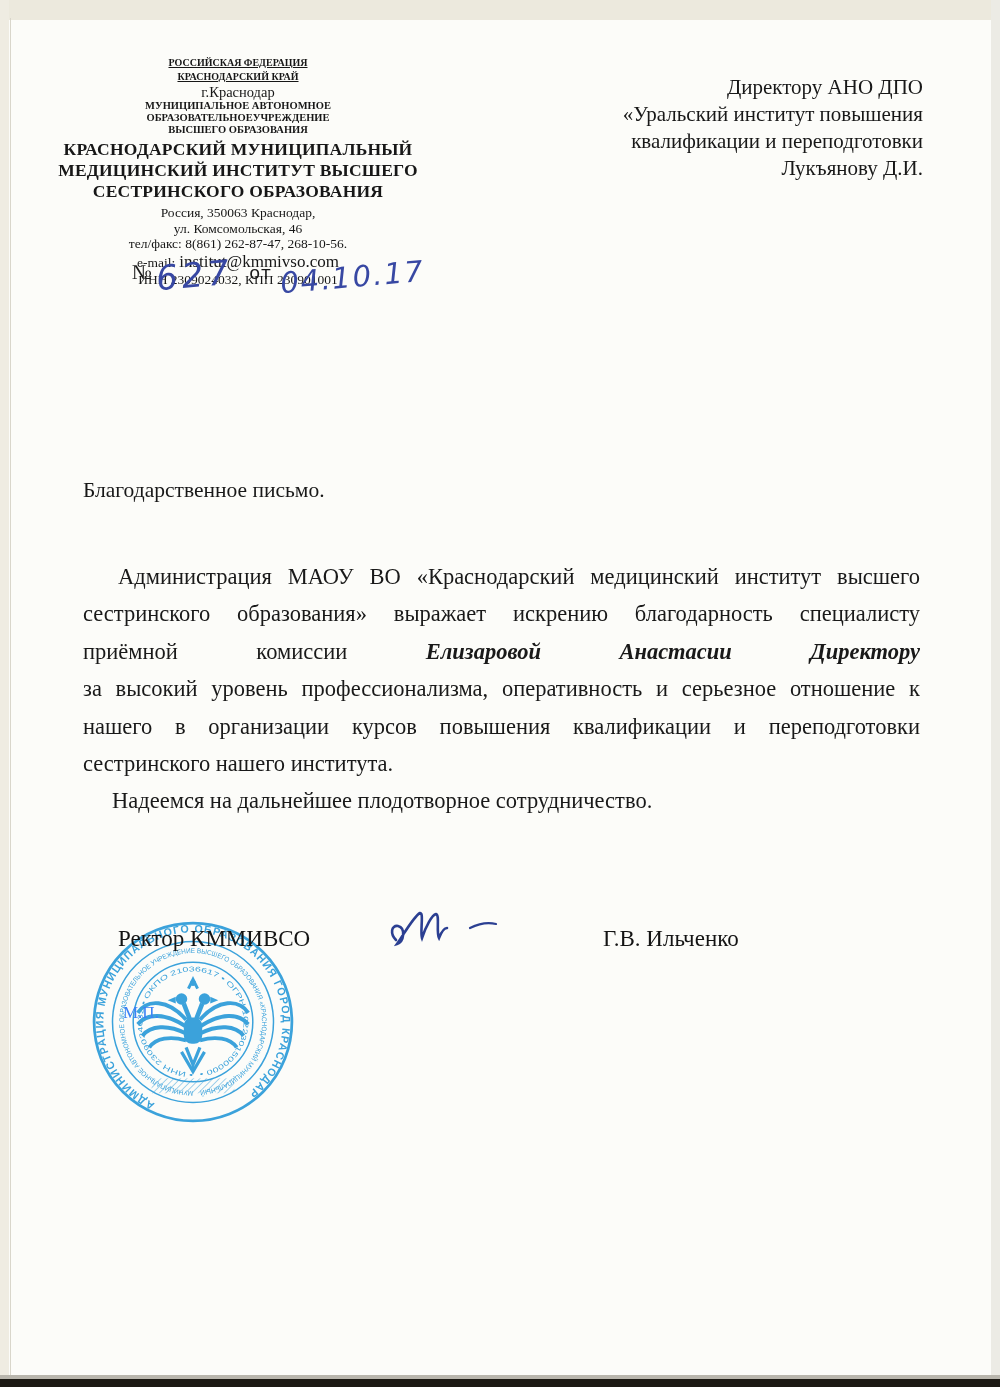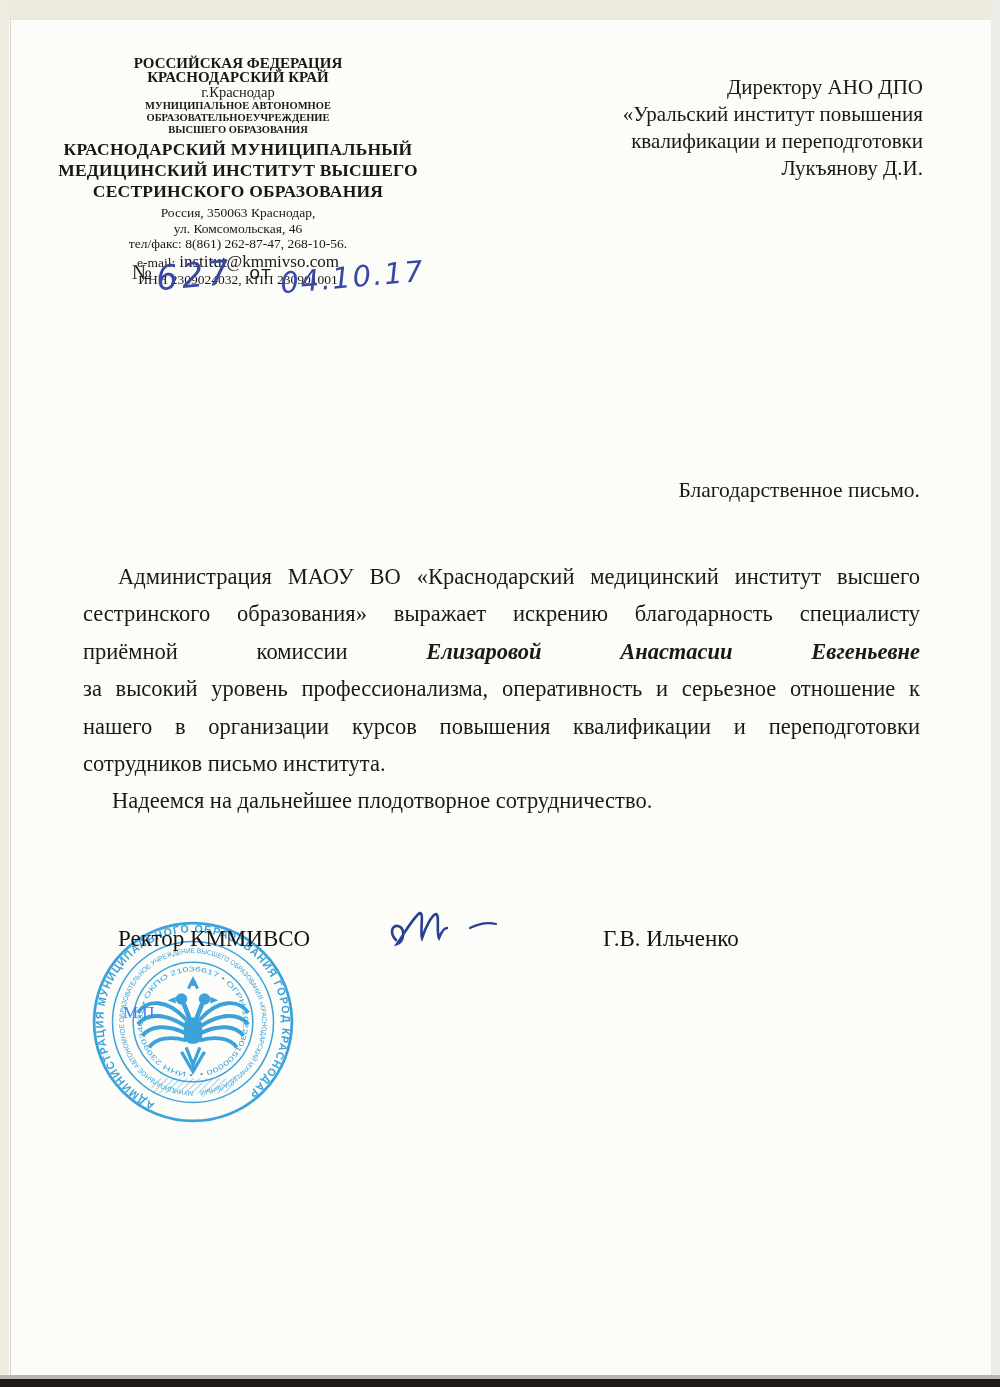--- a/index.html
+++ b/index.html
@@ -8,21 +8,21 @@
   
   .edge-top{position:absolute;top:0;left:0;right:0;height:20px;background:#ece9dd;}
   .edge-left{position:absolute;top:0;left:0;bottom:0;width:9px;background:#efece2;}
   .edge-left-line{position:absolute;top:18px;left:10px;bottom:0;width:1px;background:#d9d6cb;}
   .edge-right{position:absolute;top:0;right:0;bottom:0;width:9px;background:#ecebe5;}
   .edge-bottom-shadow{position:absolute;left:0;right:0;bottom:8px;height:4px;background:#b9b6ad;}
   .edge-bottom{position:absolute;left:0;right:0;bottom:0;height:8px;background:#1c1a14;}
 
   
   .letterhead{position:absolute;left:58px;top:56px;width:360px;text-align:center;color:#171717;z-index:2;}
-  .lh-small{font-size:15px;font-weight:bold;line-height:14px;}
+  .lh-small{font-size:10px;font-weight:bold;line-height:14px;text-decoration:underline;}
   .lh-city{font-size:14.5px;line-height:16px;}
   .lh-tiny{font-size:10.5px;font-weight:bold;line-height:12px;}
   .lh-name{font-size:17.5px;font-weight:bold;line-height:21px;letter-spacing:.2px;}
   .lh-name-block{margin-top:3px;}
   .lh-addr{font-size:13.5px;line-height:15.5px;}
   .lh-addr-block{margin-top:3px;}
   .lh-email-label{font-size:13.5px;}
   .lh-email{font-size:17px;text-align:center;}
   .lh-email-line{line-height:19px;}
 
@@ -31,21 +31,21 @@
   .ref-sign{font-size:21px;color:#1b1b1b;vertical-align:8px;}
   .ref-word{font-size:19px;color:#1b1b1b;vertical-align:8px;margin-left:16px;font-family:Liberation Mono, monospace;}
   .hand{font-family:"DejaVu Sans", sans-serif;font-style:italic;color:#3848a3;display:inline-block;}
   .hand-number{font-size:34px;letter-spacing:4px;transform:rotate(-5deg);margin-left:4px;}
   .hand-date{font-size:29px;letter-spacing:2px;transform:rotate(-5deg);margin-left:8px;}
 
   
   .addressee{position:absolute;right:77px;top:74px;width:430px;text-align:right;font-size:21px;line-height:27px;color:#181818;z-index:2;}
 
   
-  .doc-title{position:absolute;left:83px;top:478px;width:837px;text-align:right;font-size:21.5px;color:#181818;z-index:2;}
+  .doc-title{position:absolute;left:83px;top:478px;width:837px;text-align:left;font-size:21.5px;color:#181818;z-index:2;}
 
   
   .body-text{position:absolute;left:83px;top:558px;width:837px;font-size:22.5px;color:#191919;z-index:2;}
   .b-line{height:37.4px;line-height:37.4px;text-align:justify;text-align-last:justify;white-space:normal;}
   .b-first{text-indent:35px;}
   .b-last{text-align-last:left;}
   .b-indent2{text-indent:29px;}
   .person-name{font-weight:bold;font-style:italic;}
 
   
@@ -98,24 +98,24 @@
     <div>«Уральский институт повышения</div>
     <div>квалификации и переподготовки</div>
     <div>Лукъянову Д.И.</div>
   </div>
 
   <div class="doc-title">Благодарственное письмо.</div>
 
   <div class="body-text">
     <div class="b-line b-first">Администрация МАОУ ВО «Краснодарский медицинский институт высшего</div>
     <div class="b-line">сестринского образования» выражает искрению благодарность специалисту</div>
-    <div class="b-line"><span>приёмной комиссии</span> <span class="person-name">Елизаровой Анастасии Евгеньевне</span></div>
+    <div class="b-line"><span>приёмной комиссии</span> <span class="person-name">Елизаровой Анастасии Директору</span></div>
     <div class="b-line">за высокий уровень профессионализма, оперативность и серьезное отношение к</div>
     <div class="b-line">нашего в организации курсов повышения квалификации и переподготовки</div>
-    <div class="b-line b-last">сотрудников письмо института.</div>
+    <div class="b-line b-last">сестринского нашего института.</div>
     <div class="b-line b-last b-indent2">Надеемся на дальнейшее плодотворное сотрудничество.</div>
   </div>
 
   <div class="sig-position">Ректор КММИВСО</div>
 
   <svg class="signature-svg" width="130" height="58" viewBox="0 0 130 58">
     <g fill="none" stroke="#2b3f92" stroke-linecap="round">
       <path stroke-width="2.6" d="M18 42 C12 36 13 27 20 28 C28 30 26 44 19 46 C26 36 36 18 42 15 C46 14 42 34 44 40 C48 28 54 17 58 16 C62 17 58 34 61 40 C63 35 66 30 69 30"></path>
       <path stroke-width="2.2" d="M92 30 C100 26 110 24 118 26"></path>
     </g>

